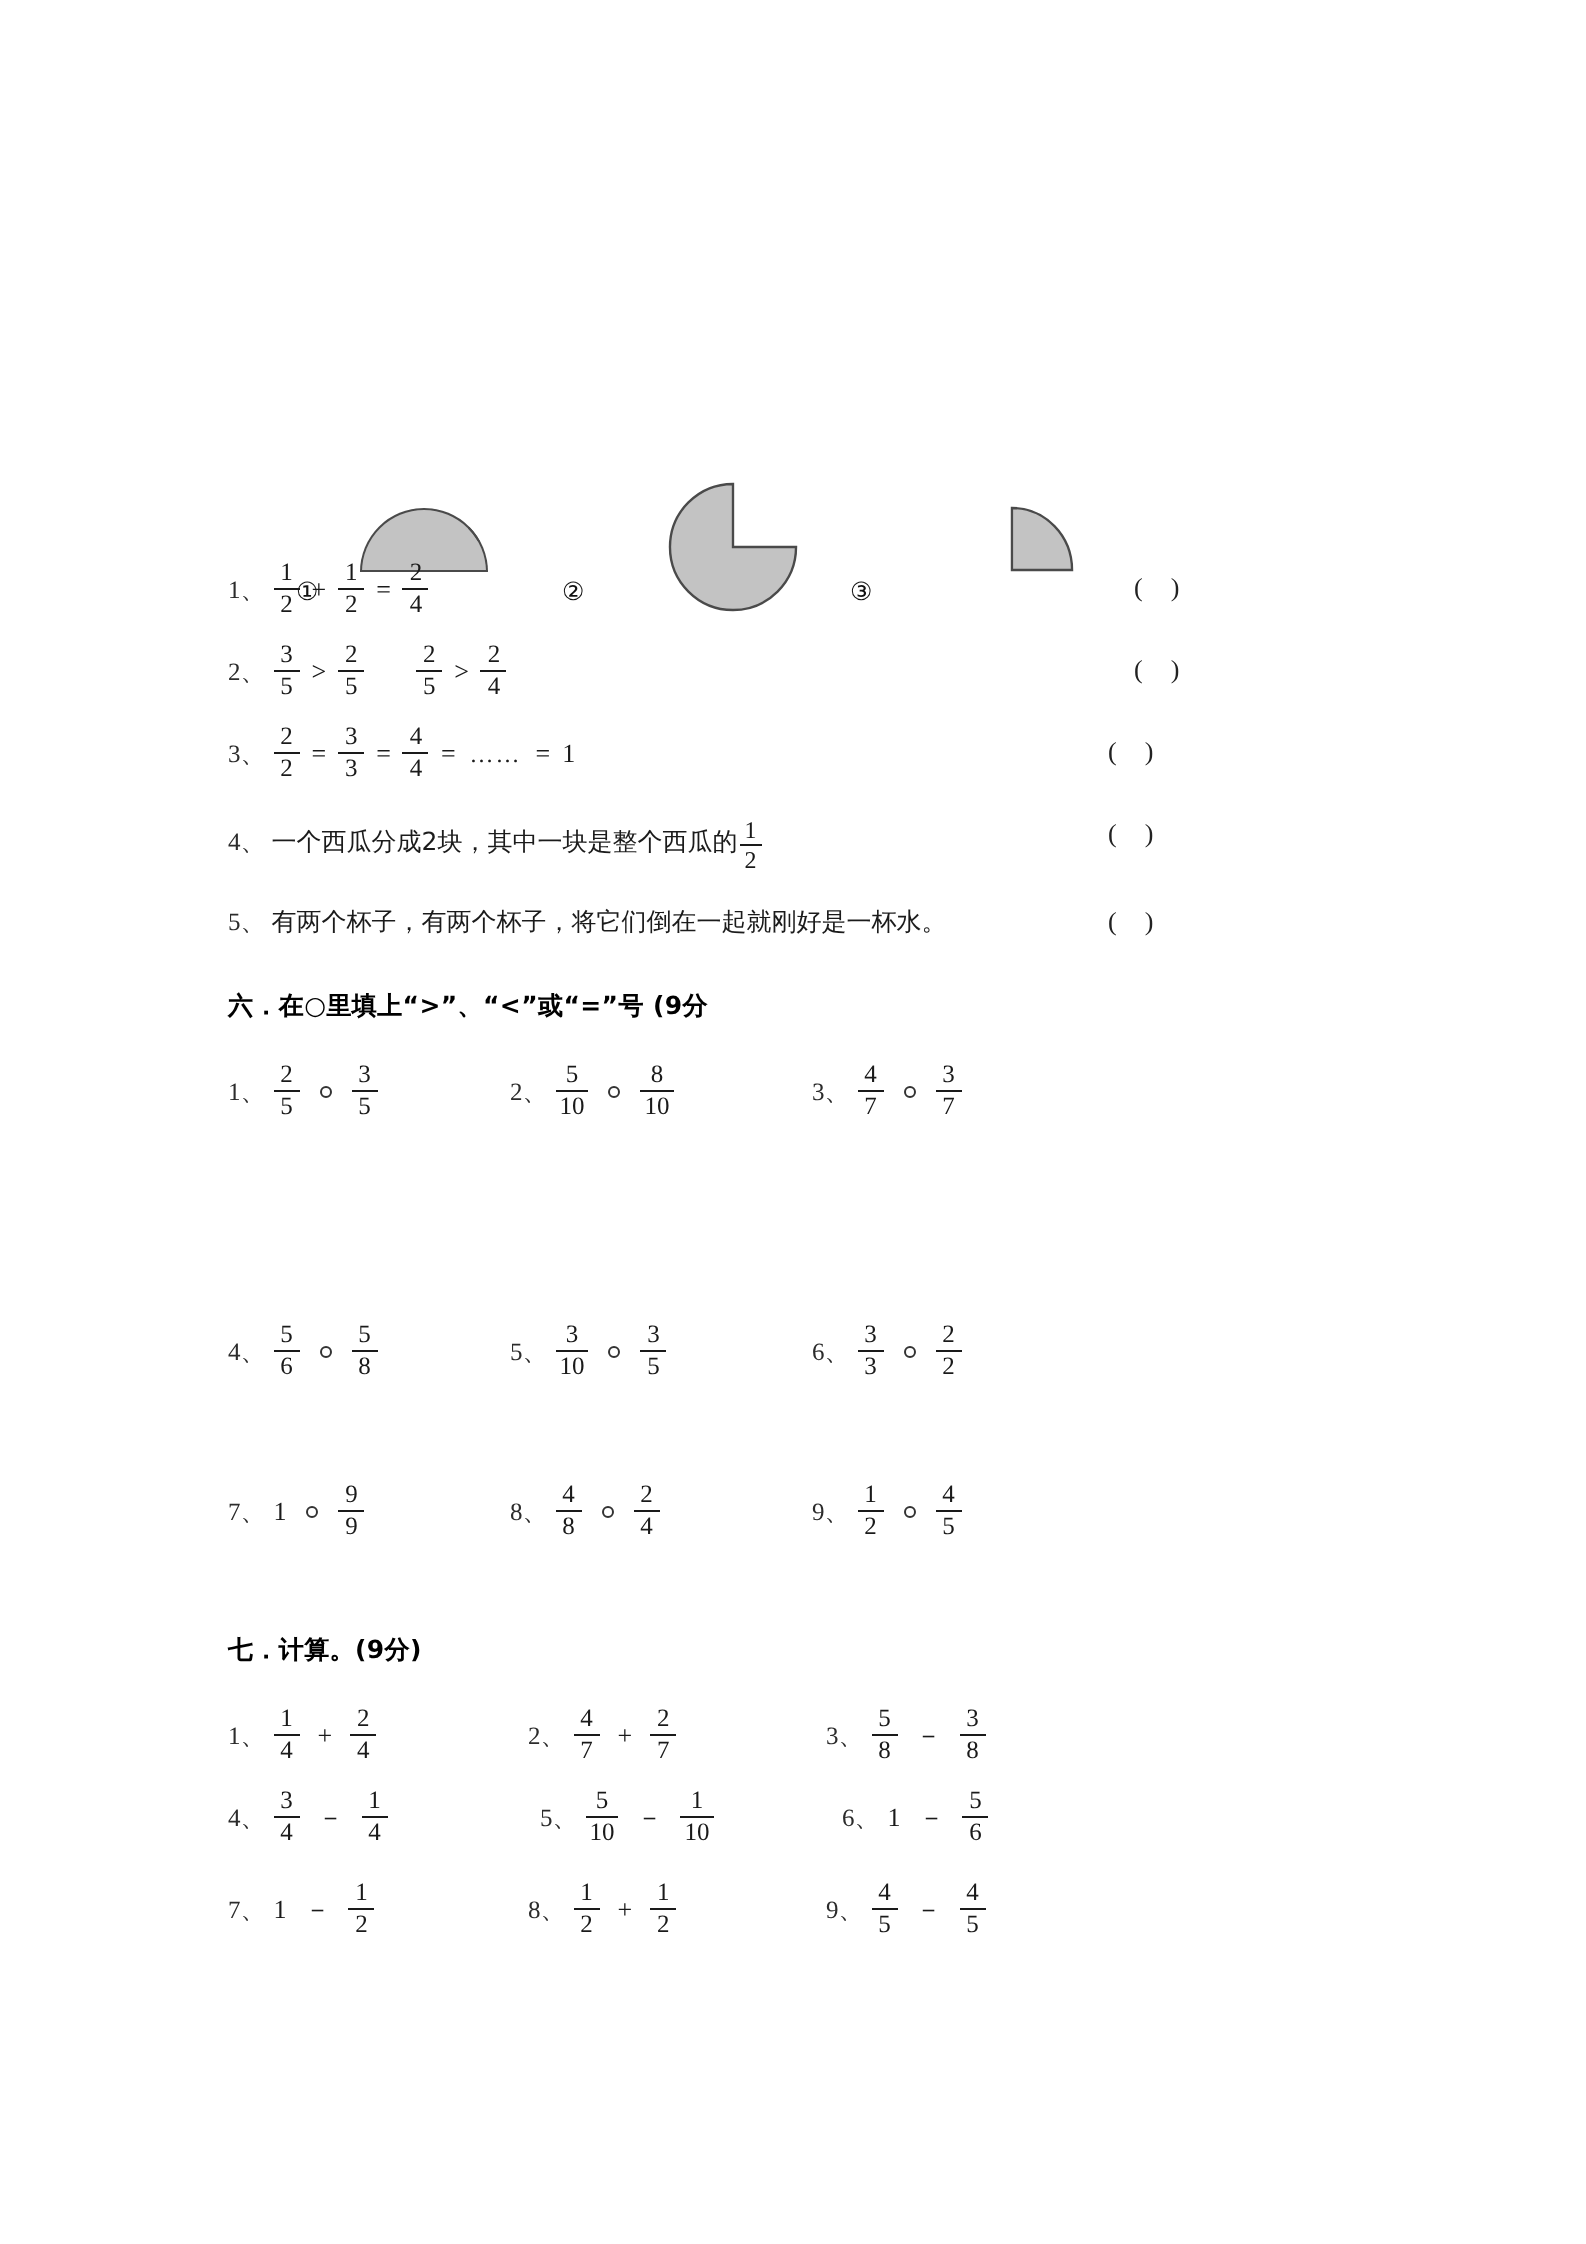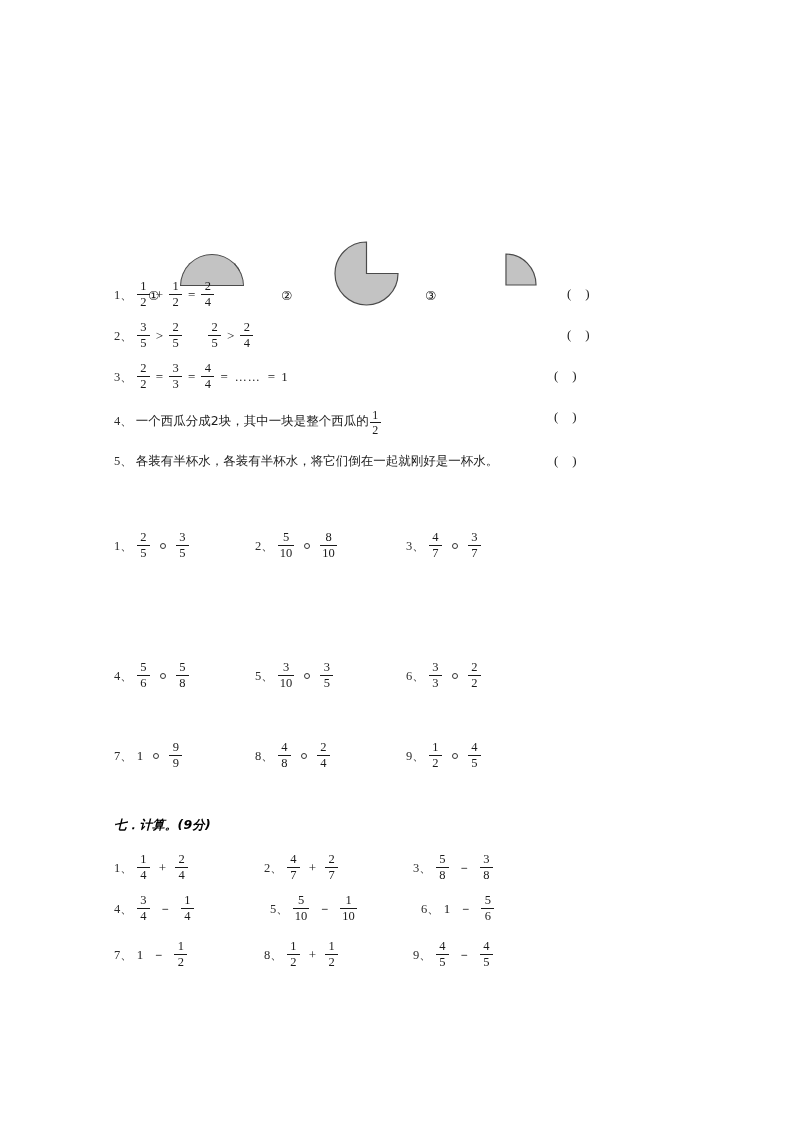--- a/index.html
+++ b/index.html
@@ -290,24 +290,25 @@
     <span class="inline-frac">
       <span class="num">1</span>
       <span class="bar"></span>
       <span class="den">2</span>
     </span>
   </div>
   <div class="abs paren" style="left:554px; top:409px;"><span>(</span><span>)</span></div>
 
   <div class="expr" style="left:114px; top:453px;">
     <span class="lbl">5、</span>
-    <span class="cn">各装有半杯水，各装有半杯水，将它们倒在一起就刚好是一杯水。</span>
+    <span class="cn">有两个杯子，有两个杯子，将它们倒在一起就刚好是一杯水。</span>
   </div>
   <div class="abs paren" style="left:554px; top:453px;"><span>(</span><span>)</span></div>
 
+  <div class="heading" style="left:114px; top:495px;">六．在○里填上“&gt;”、“&lt;”或“=”号 (9分</div>
 
   <div class="expr" style="left:114px; top:532px;">
     <span class="lbl">1、</span>
     <span class="frac">
       <span class="num">2</span>
       <span class="bar"></span>
       <span class="den">5</span>
     </span>
     <span class="circ"></span>
     <span class="frac">
@@ -426,21 +427,21 @@
       <span class="den">2</span>
     </span>
     <span class="circ"></span>
     <span class="frac">
       <span class="num">4</span>
       <span class="bar"></span>
       <span class="den">5</span>
     </span>
   </div>
 
-  <div class="heading" style="left:114px; top:817px;font-style:italic;">七．计算。(9分)</div>
+  <div class="heading" style="left:114px; top:817px;">七．计算。(9分)</div>
 
   <div class="expr" style="left:114px; top:854px;">
     <span class="lbl">1、</span>
     <span class="frac">
       <span class="num">1</span>
       <span class="bar"></span>
       <span class="den">4</span>
     </span>
     <span class="op wide">+</span>
     <span class="frac">

